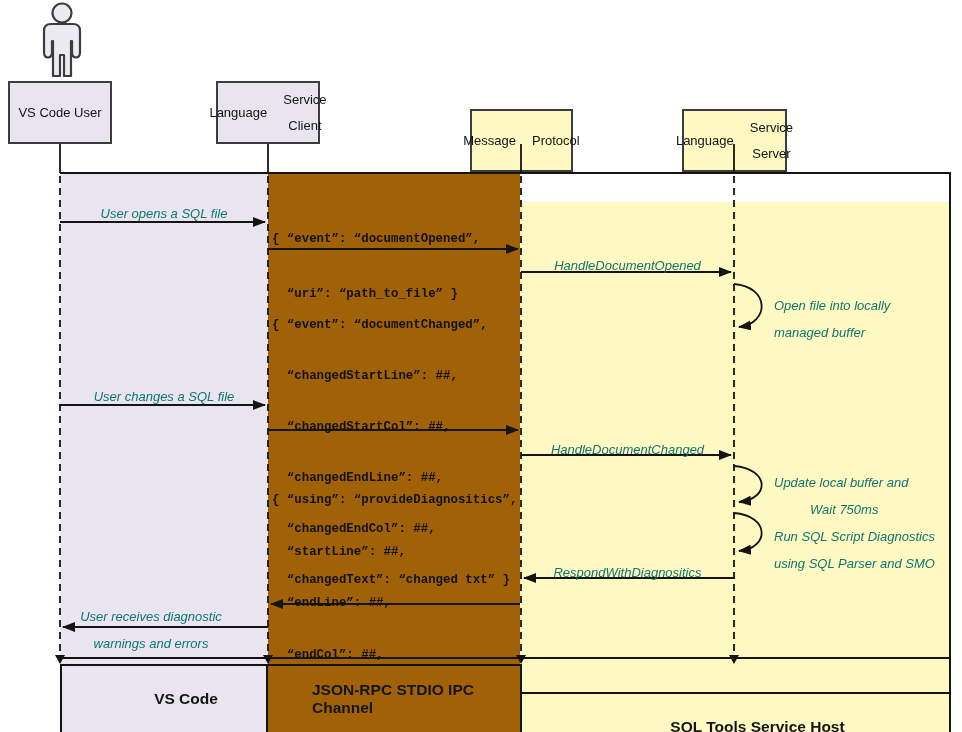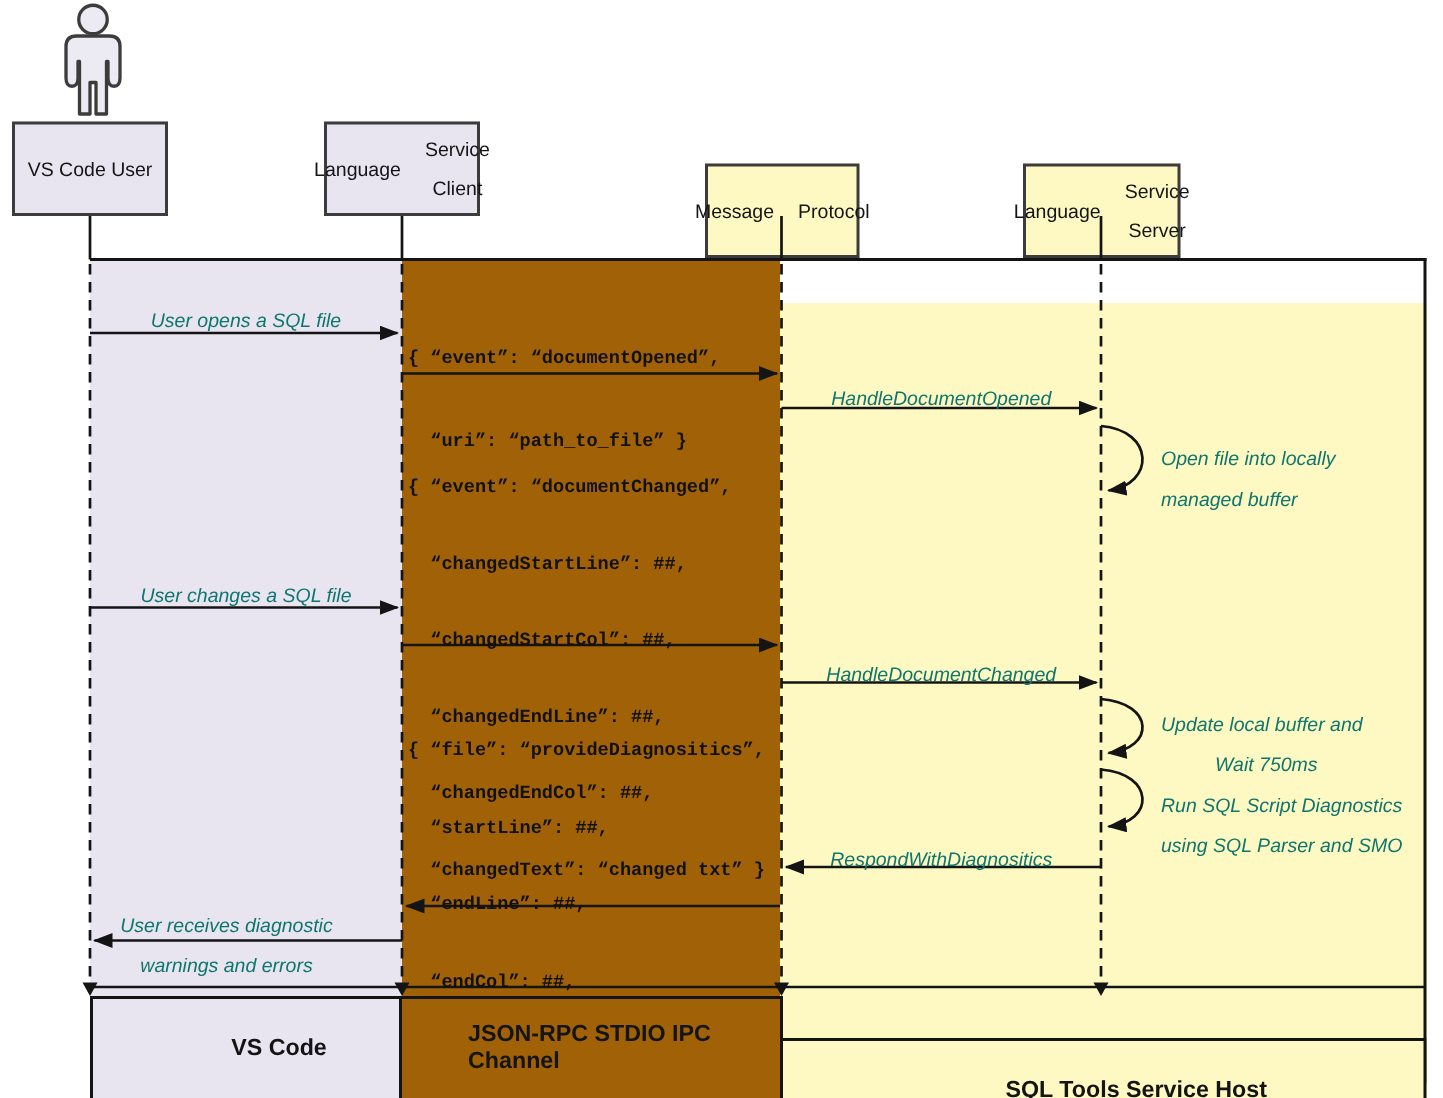--- a/index.html
+++ b/index.html
@@ -150,21 +150,21 @@
   </div>
   <div class="payload lh23" style="left:272px;top:286px;">
     <div>{ “event”: “documentChanged”,</div>
     <div>  “changedStartLine”: ##,</div>
     <div>  “changedStartCol”: ##,</div>
     <div>  “changedEndLine”: ##,</div>
     <div>  “changedEndCol”: ##,</div>
     <div>  “changedText”: “changed txt” }</div>
   </div>
   <div class="payload lh235" style="left:272px;top:461px;">
-    <div>{ “file”: “provideDiagnositics”,</div>
+    <div>{ “using”: “provideDiagnositics”,</div>
     <div>  “startLine”: ##,</div>
     <div>  “endLine”: ##,</div>
     <div>  “endCol”: ##,</div>
     
   </div>
 
   <div class="footer-box fill-lavender" style="left:60px;width:208px;">
     <span>VS Code</span>
   </div>
   <div class="footer-box fill-peach" style="left:266px;width:256px;">

